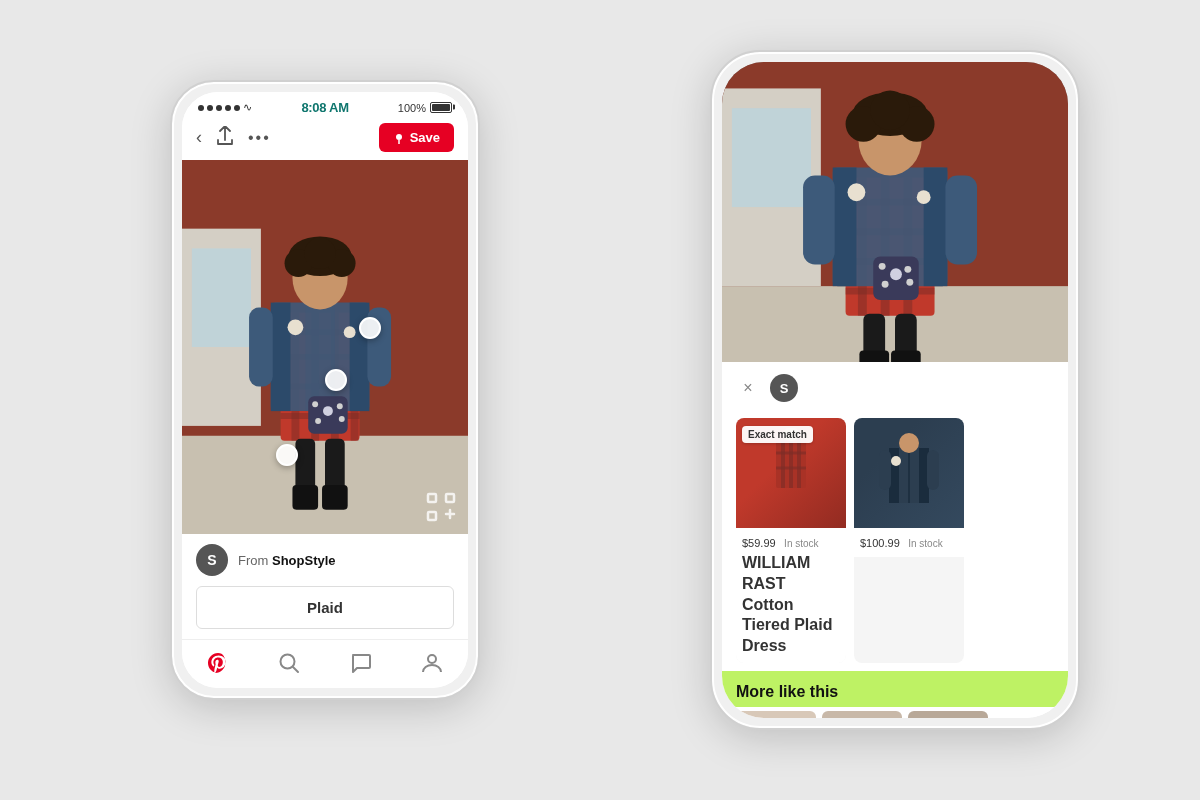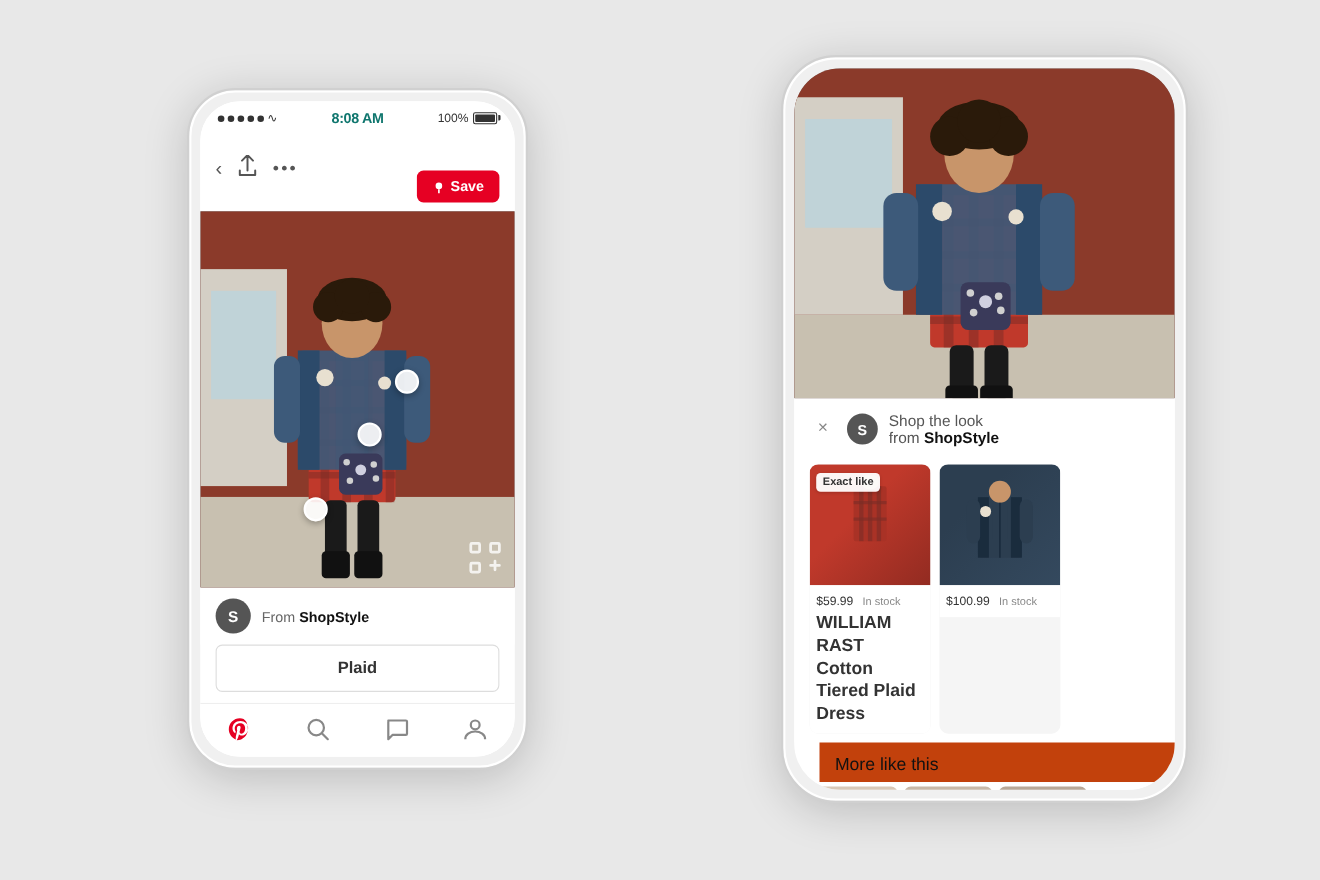--- a/index.html
+++ b/index.html
@@ -183,21 +183,20 @@
       color: #fff;
       border: none;
       border-radius: 6px;
       padding: 7px 14px;
       font-size: 13px;
       font-weight: 700;
       display: flex;
       align-items: center;
       gap: 5px;
       cursor: pointer;
-      margin-top: 32px;
     }
 
     
     .main-image {
       flex: 1;
       background: #888;
       position: relative;
       overflow: hidden;
       min-height: 0;
     }
@@ -389,25 +388,24 @@
       font-size: 16px;
       color: #333;
       font-weight: 600;
       line-height: 1.3;
       margin-top: 2px;
     }
 
     .more-like-this {
       padding: 12px 14px 6px;
       font-size: 16px;
-      font-weight: 400;
+      font-weight: 700;
       color: #111;
-      background: #c2410c;
-      flex-shrink: 0;
-      margin-left: 23px;
+      background: #bef264;
+      flex-shrink: 0;
     }
 
     .more-grid-preview {
       padding: 4px 14px;
       background: #fff;
       display: flex;
       gap: 6px;
       flex-shrink: 0;
     }
 
@@ -661,42 +659,38 @@
           <circle cx="190" cy="226" r="3.5" fill="#d0d0d0"></circle>
 
           <circle cx="136" cy="135" r="9" fill="#e8e0d0"></circle>
           <circle cx="204" cy="140" r="7" fill="#e8e0d0"></circle>
         </svg>
       </div>
 
       <div class="shop-header">
         <span class="close-btn">×</span>
         <div class="source-avatar" style="width:28px;height:28px;font-size:13px;">S</div>
-        <div class="shop-title">
-          <span>Shop the look</span><br>
-          <span>from</span> <strong>ShopStyle</strong>
-        </div>
       </div>
 
       <div class="products-row">
 
         <div class="product-card">
           <div class="product-img">
             <div class="prod-img-red">
               <svg width="70" height="90" viewBox="0 0 70 90">
                 <rect x="20" y="10" width="30" height="50" rx="2" fill="#a93226"></rect>
                 <line x1="27" y1="10" x2="27" y2="60" stroke="#7b2d26" stroke-width="4" opacity="0.6"></line>
                 <line x1="35" y1="10" x2="35" y2="60" stroke="#7b2d26" stroke-width="4" opacity="0.6"></line>
                 <line x1="43" y1="10" x2="43" y2="60" stroke="#7b2d26" stroke-width="4" opacity="0.6"></line>
                 <line x1="20" y1="25" x2="50" y2="25" stroke="#7b2d26" stroke-width="3" opacity="0.6"></line>
                 <line x1="20" y1="40" x2="50" y2="40" stroke="#7b2d26" stroke-width="3" opacity="0.6"></line>
                 <ellipse cx="35" cy="6" rx="8" ry="7" fill="#c8956a"></ellipse>
               </svg>
             </div>
-            <div class="exact-match-badge">Exact like</div>
+            <div class="exact-match-badge">Exact match</div>
           </div>
           <div class="product-info">
             <span class="product-price">$59.99</span>
             <span class="product-stock">In stock</span>
             <div class="product-name">WILLIAM RAST Cotton Tiered Plaid Dress</div>
           </div>
         </div>
 
         <div class="product-card">
           <div class="product-img">

